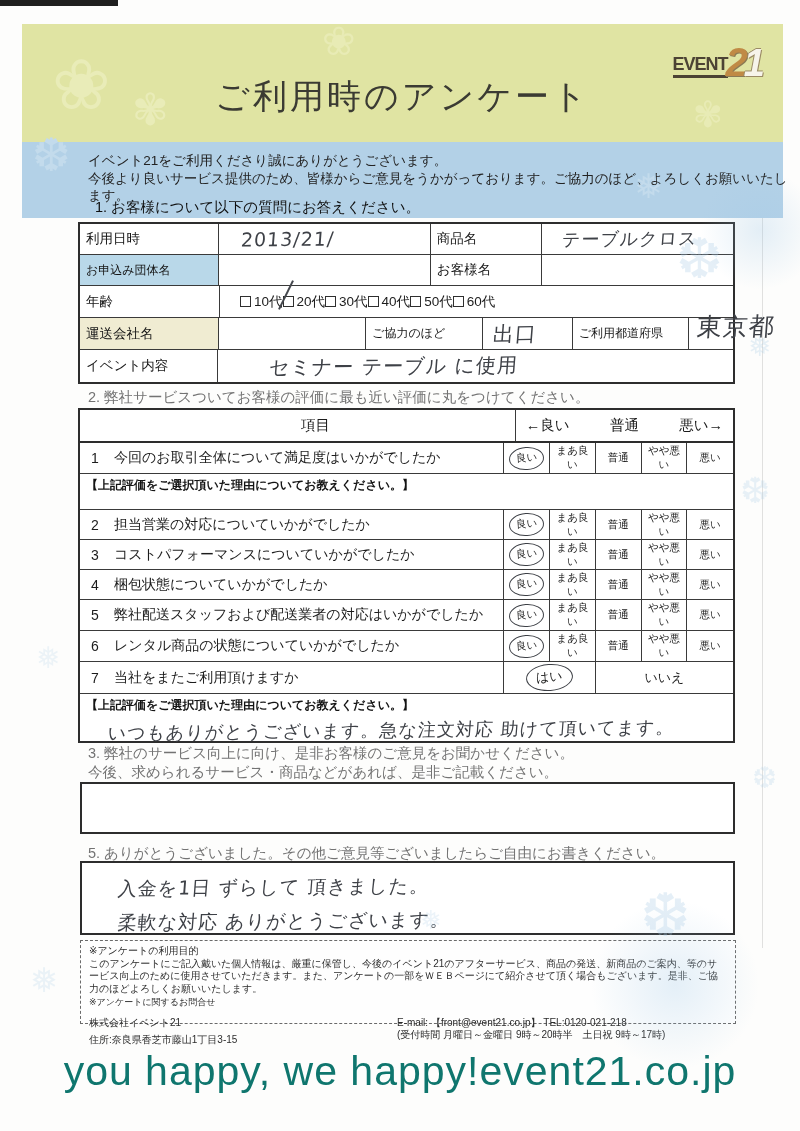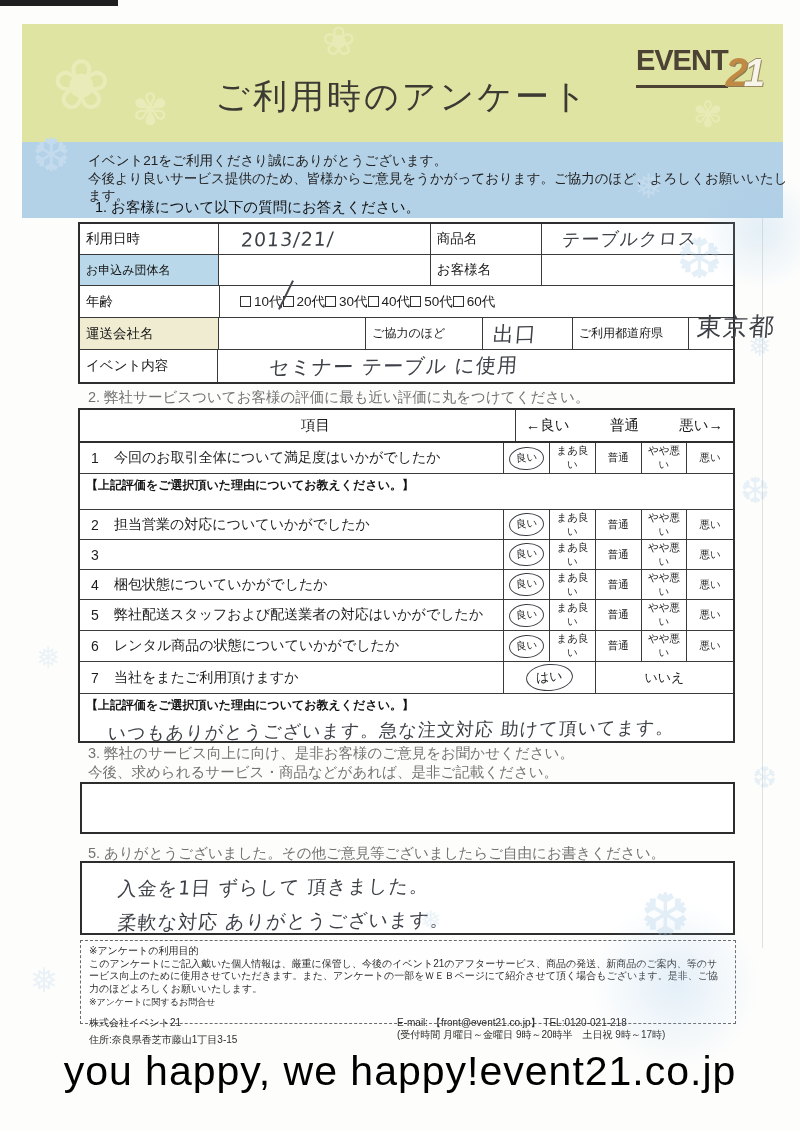--- a/index.html
+++ b/index.html
@@ -10,21 +10,21 @@
   
   .scanbar { position:absolute; left:0; top:0; width:118px; height:6px; background:#1f1f1f; }
   .foldline { position:absolute; left:762px; top:218px; width:1px; height:730px; background:rgba(170,170,170,.35); }
 
   
   .band-yellow { position:absolute; left:22px; top:24px; width:761px; height:118px; background:#e0e4a3; }
   .band-blue   { position:absolute; left:22px; top:142px; width:761px; height:76px; background:#b3d1e7; }
   .pat { position:absolute; pointer-events:none; }
   .page-title { position:absolute; width:100%; text-align:center; top:50px; font-size:34px; letter-spacing:3px; color:#3b3b33; font-weight:500; }
   .logo { position:absolute; right:18px; top:22px; display:flex; align-items:flex-end; }
-  .logo-event { font-size:29px; font-weight:bold; color:#4c4334; letter-spacing:-1px; border-bottom:3px solid #4c4334; line-height:1; padding-bottom:10px; }
+  .logo-event { font-size:18px; font-weight:bold; color:#4c4334; letter-spacing:-1px; border-bottom:3px solid #4c4334; line-height:1; padding-bottom:2px; }
   .logo-2 { font-size:40px; font-weight:bold; font-style:italic; color:#c08a45; line-height:.8; margin-left:-2px; text-shadow:1px 1px 0 #8a7a55; }
   .logo-1 { font-size:38px; font-weight:bold; font-style:italic; color:#f7f4ea; line-height:.8; margin-left:-4px; text-shadow:-1px 0 0 #9a8a64,1px 1px 0 #9a8a64,0 -1px 0 #9a8a64; }
 
   .intro { position:absolute; left:88px; top:152px; font-size:13.5px; line-height:17.5px; color:#232323; }
   .s1-heading { position:absolute; left:95px; top:198px; font-size:14.5px; color:#0f0f0f; }
 
   
   .btable { position:absolute; left:78px; width:657px; border:2px solid #2d2d2d; background:#ffffff; }
   .brow { display:flex; border-bottom:1.5px solid #3a3a3a; }
   .brow:last-child { border-bottom:none; }
@@ -58,21 +58,21 @@
 
   .sec-heading { position:absolute; left:88px; font-size:14.5px; color:#737373; }
   .freebox { position:absolute; left:80px; width:655px; border:2px solid #2d2d2d; background:#fff; }
 
   
   .footerbox { position:absolute; left:80px; top:940px; width:656px; height:84px; border:1.2px dashed #6a6a6a; background:rgba(255,255,255,.55); padding:4px 8px; font-size:10px; line-height:12.5px; color:#2c2c2c; }
   .f-contact-title { font-size:9px; margin-top:1px; }
   .f-cols { display:flex; justify-content:space-between; margin-top:8px; }
   .f-right { width:330px; }
 
-  .slogan { position:absolute; left:0; top:1048px; width:100%; text-align:center; font-size:41px; letter-spacing:1px; color:#000000; font-weight:500; }
+  .slogan { position:absolute; left:0; top:1048px; width:100%; text-align:center; font-size:41px; letter-spacing:1px; color:#0f766e; font-weight:500; }
 
   .wm { position:absolute; color:#aacde6; pointer-events:none; }
   .wm-circle { position:absolute; border-radius:50%; background:radial-gradient(circle, rgba(160,200,230,.28) 0%, rgba(160,200,230,0) 70%); }
 </style>
 </head>
 <body>
 
 <div id="page">
 
   <div class="scanbar"></div>
@@ -208,20 +208,21 @@
         </div>
       <div class="bcell rcell">まあ良い</div>
       <div class="bcell rcell">普通</div>
       <div class="bcell rcell">やや悪い</div>
       <div class="bcell rcell">悪い</div>
     </div>
 
     <div class="brow" style="height:30px;">
       <div class="bcell qcell">
           <span class="qnum">3</span>
+          <span>コストパフォーマンスについていかがでしたか</span>
         </div>
       <div class="bcell rcell">
           <span class="circle">良い</span>
         </div>
       <div class="bcell rcell">まあ良い</div>
       <div class="bcell rcell">普通</div>
       <div class="bcell rcell">やや悪い</div>
       <div class="bcell rcell">悪い</div>
     </div>
 

